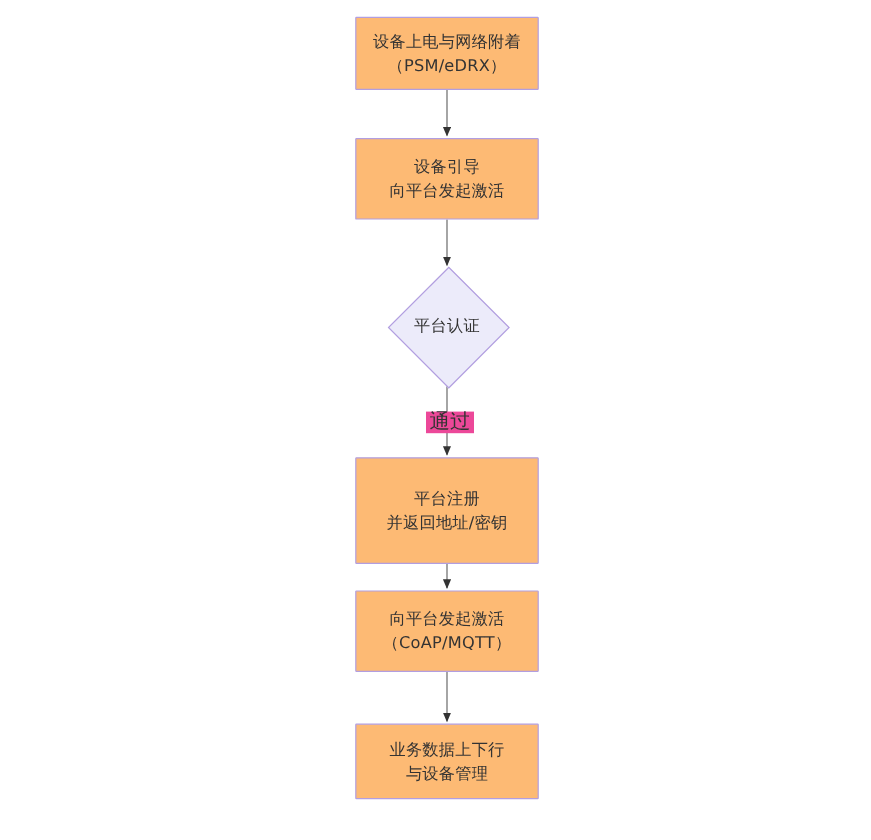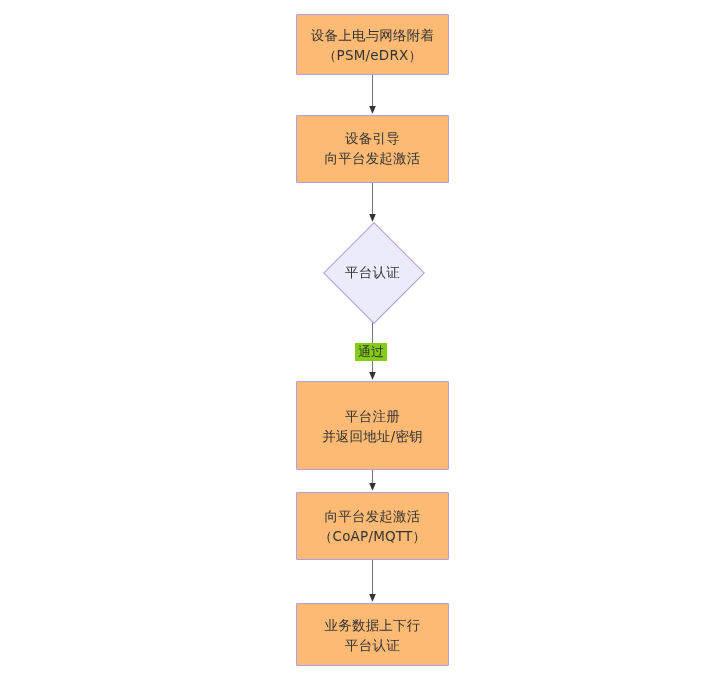--- a/index.html
+++ b/index.html
@@ -77,23 +77,23 @@
     transform: rotate(45deg);
   }
   .node-diamond .node-label {
     position: relative;
     z-index: 2;
   }
 
   
   .edge-label {
     position: absolute;
-    font-size: 13px;
+    font-size: 17px;
     color: #333333;
-    background: #84cc16;
+    background: #ec4899;
     padding: 1px 3px;
     line-height: 16px;
     white-space: nowrap;
   }
 </style>
 </head>
 <body>
 
 <div id="flow-canvas">
 
@@ -137,16 +137,16 @@
 并返回地址/密钥</div>
   </div>
 
   <div class="node node-rect" style="left:296px; top:492px; width:153px; height:68px;">
     <div class="node-label">向平台发起激活
 （CoAP/MQTT）</div>
   </div>
 
   <div class="node node-rect" style="left:296px; top:603px; width:153px; height:63px;">
     <div class="node-label">业务数据上下行
-平台认证</div>
+与设备管理</div>
   </div>
 
 </div>
 
 </body></html>

